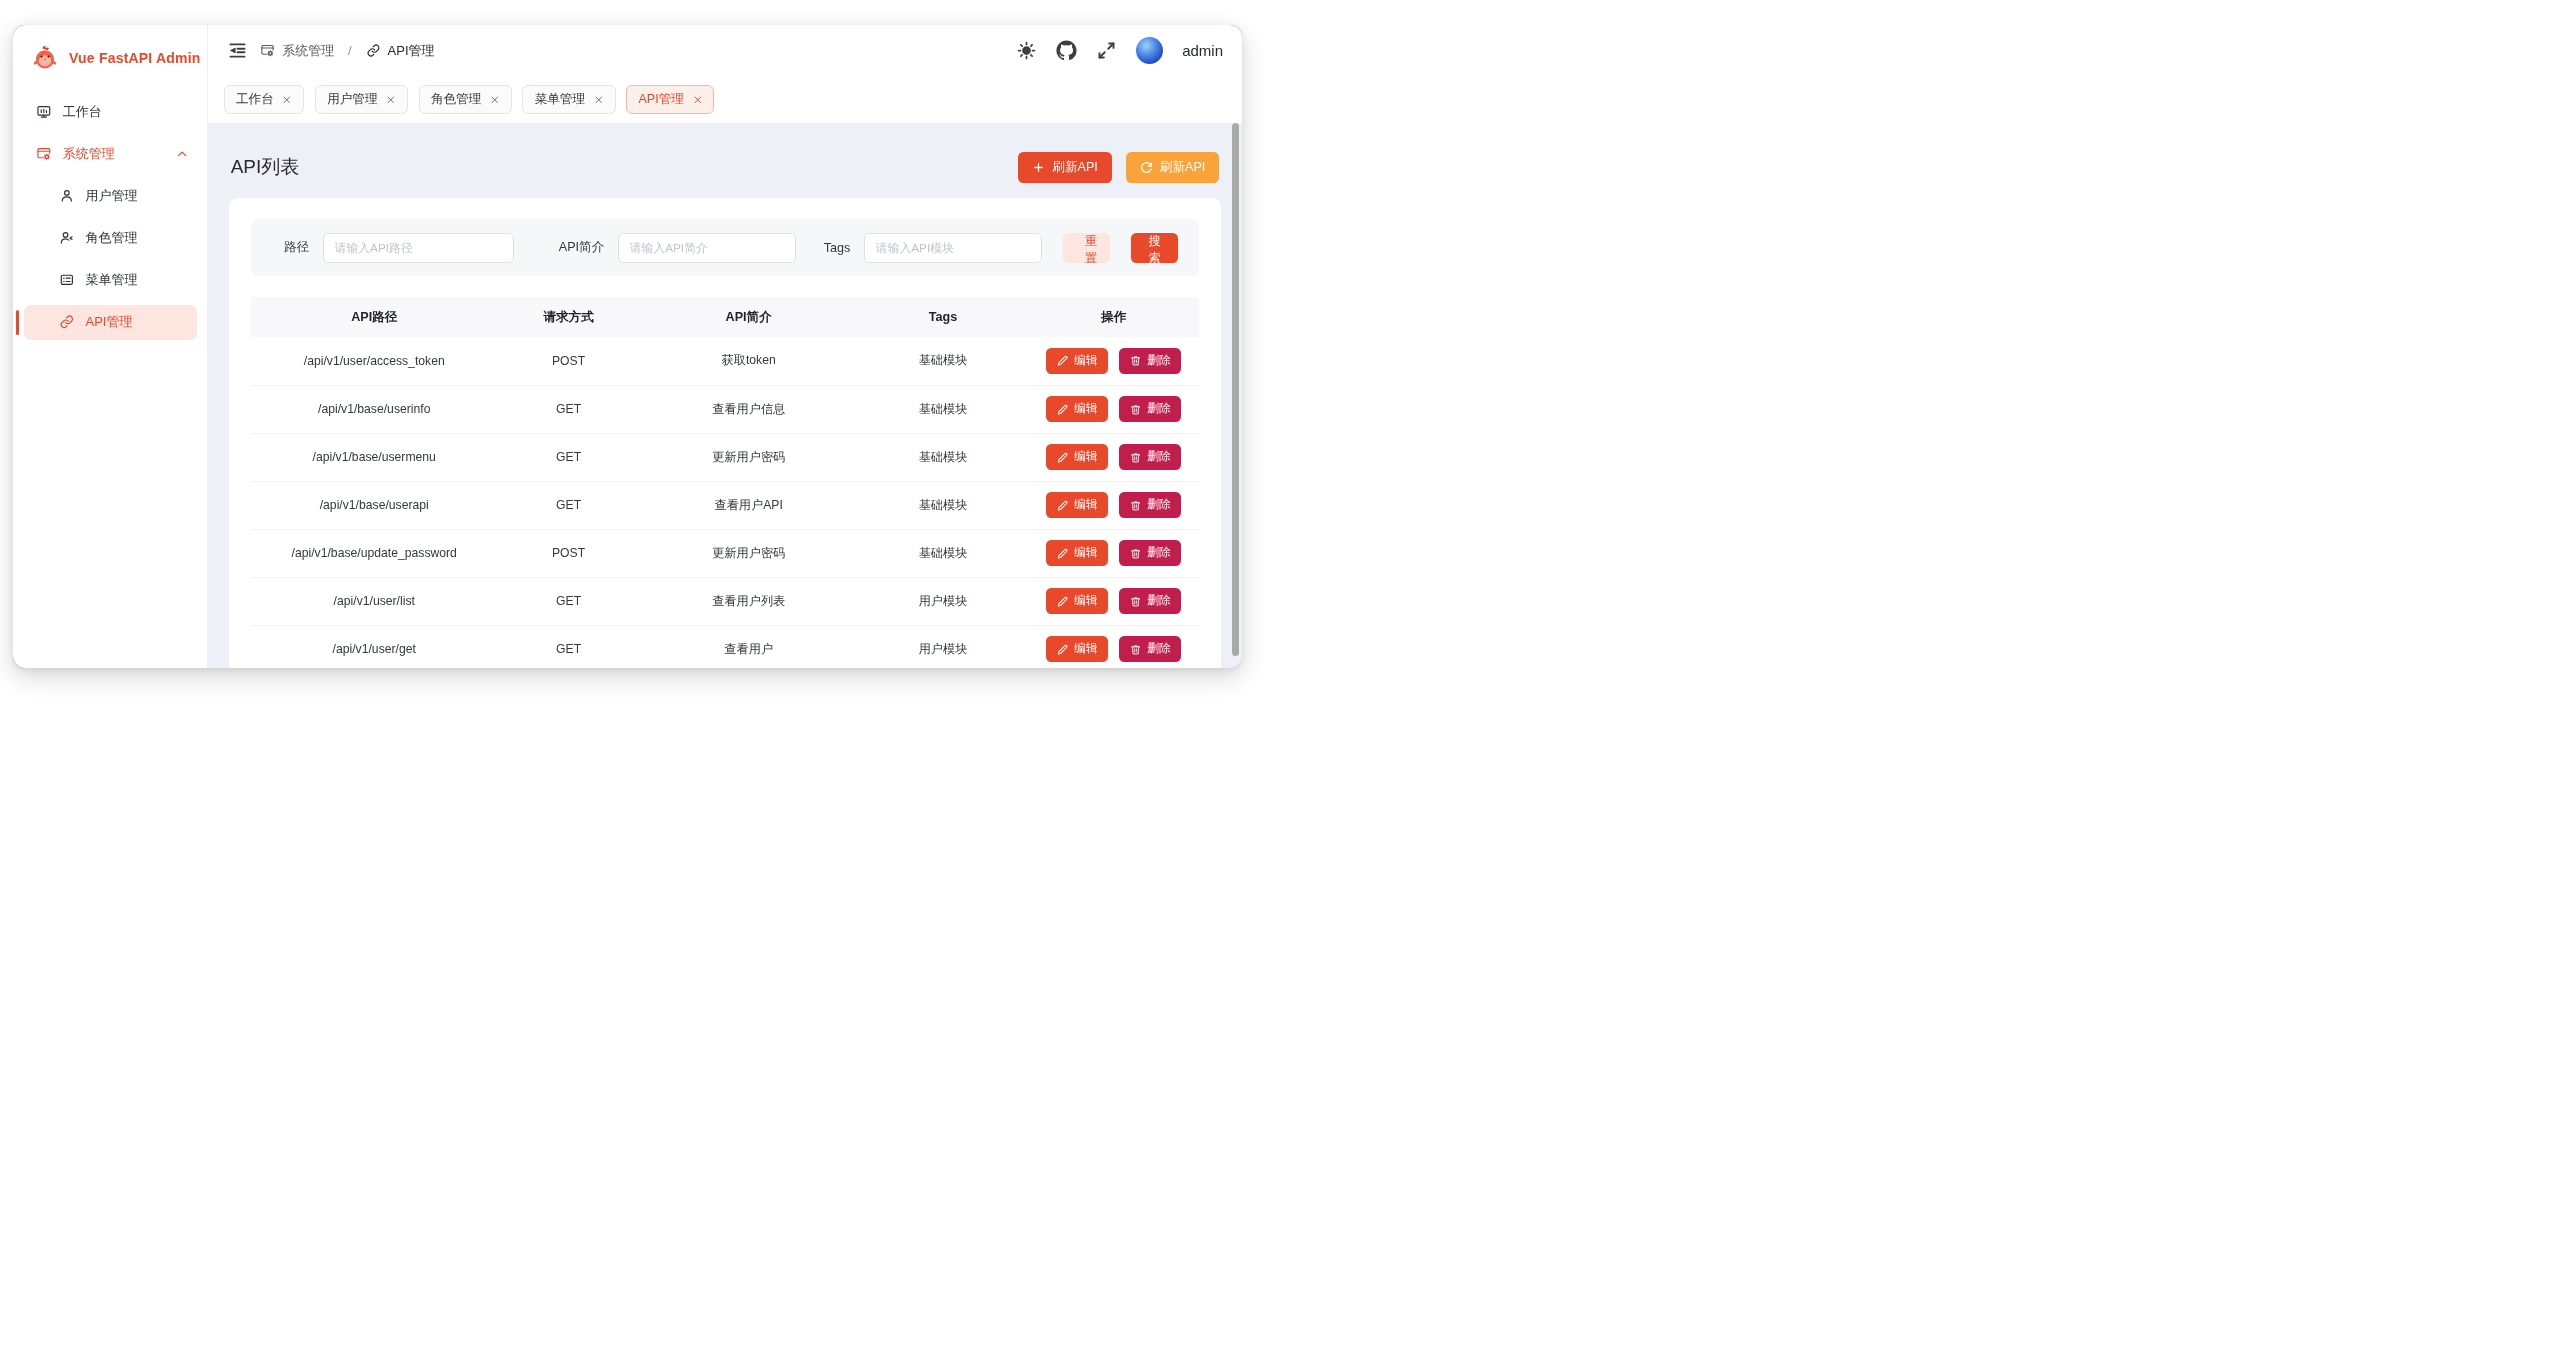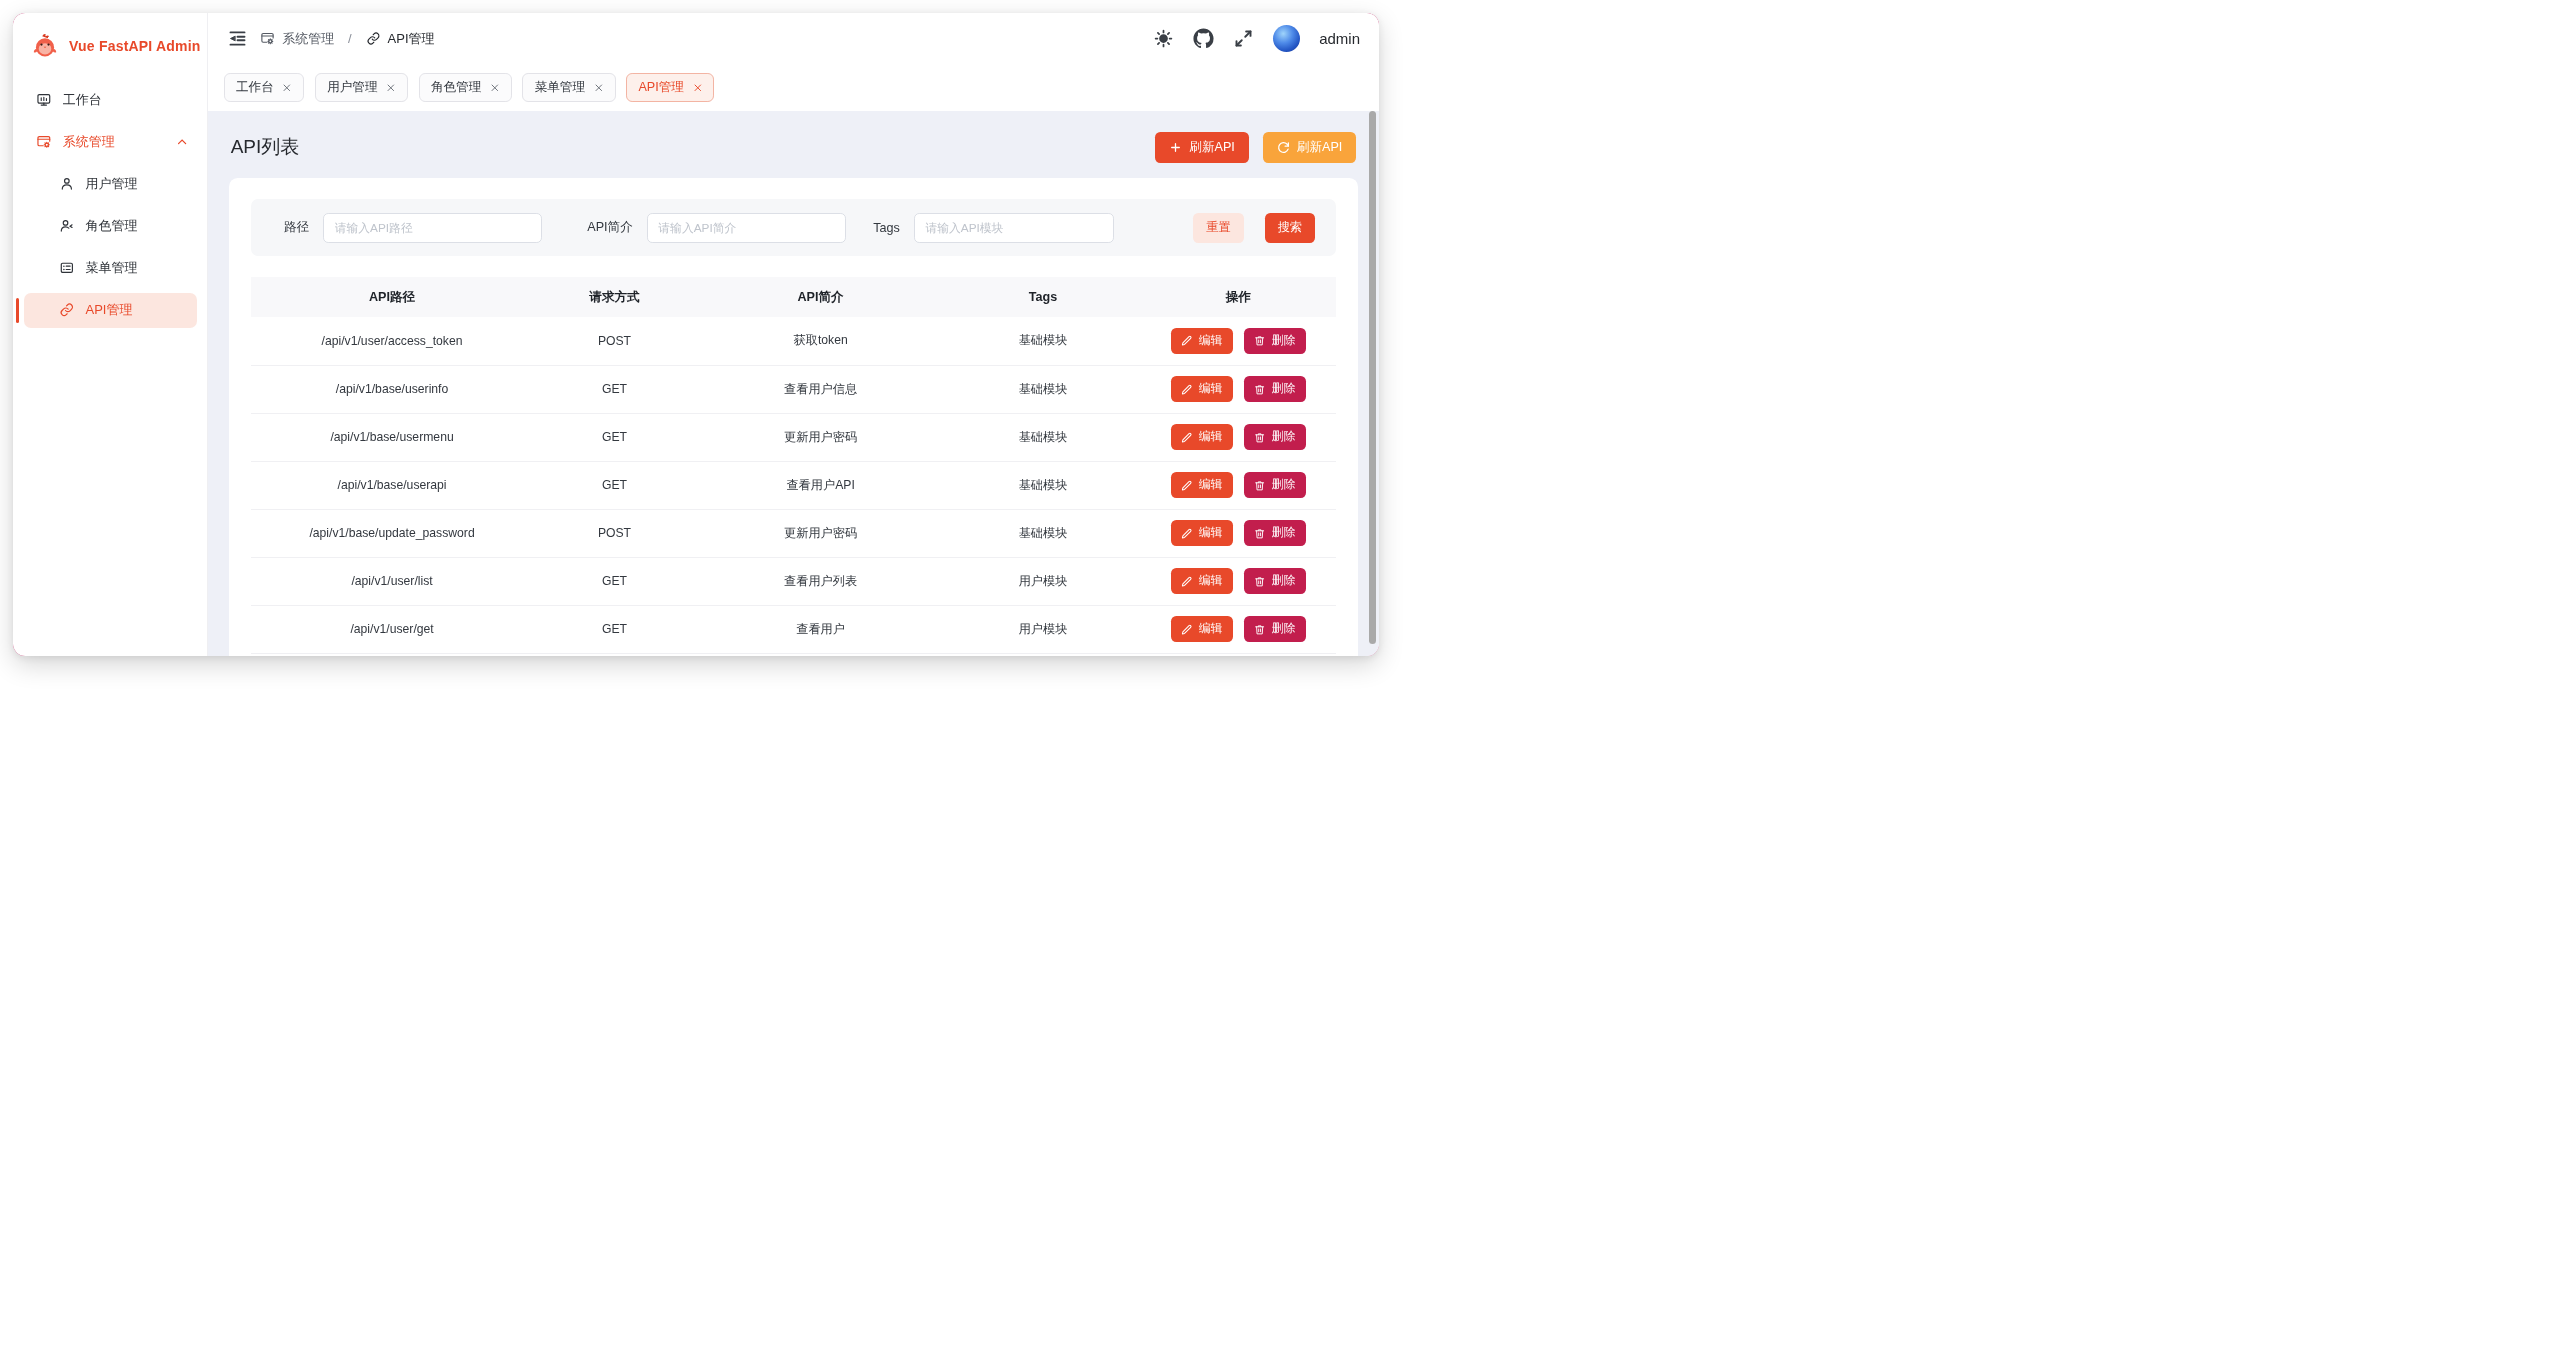--- a/index.html
+++ b/index.html
@@ -1,21 +1,21 @@
 <!DOCTYPE html>
 <html style="--primary: #e8492a; --primary-light: #fce6df; --refresh: #f9a43b; --delete: #c21e4d; --content-bg: #eef0f7; --tab-active-bg: #fdf0eb; --tab-active-border: #f3b4a3;font-size:14px"><head>
 <meta charset="utf-8">
 <style>
   :root{
     --primary:#e8492a; --primary-light:#fce6df; --refresh:#f9a43b; --delete:#c21e4d;
     --content-bg:#eef0f7; --tab-active-bg:#fdf0eb; --tab-active-border:#f3b4a3;
   }
   *{box-sizing:border-box;margin:0;padding:0;}
   html,body{width:1288px;height:673px;background:#fff;font-family:"Liberation Sans","DejaVu Sans",sans-serif;}
-  .window{position:absolute;left:13px;top:13px;width:1366px;height:643px;background:#be185d;border-radius:12.2px;
+  .window{position:absolute;left:13px;top:25px;width:1229px;height:643px;background:#be185d;border-radius:12.2px;
     box-shadow:0 8.7px 26px rgba(0,0,0,.16),0 1.7px 7px rgba(0,0,0,.08);display:flex;overflow:hidden;}
   
   .sidebar{width:195px;flex-shrink:0;background:#fff;border-right:0.9px solid #efeff2;padding-top:14px;}
   .logo{display:flex;align-items:center;gap:8.7px;padding:5.2px 0 0 17.4px;}
   .logo-title{font-size:14px;font-weight:bold;color:var(--primary);letter-spacing:0.2px;}
   .menu{margin-top:22.6px;padding:0 10.5px;}
   .menu-item{position:relative;display:flex;align-items:center;gap:11.3px;height:35px;margin-bottom:7px;
     padding:0 8.7px 0 12.2px;border-radius:7px;font-size:13px;color:#2f3339;cursor:pointer;}
   .menu-item .micon{display:inline-flex;width:15.7px;height:15.7px;}
   .menu-item.sub{padding-left:35px;}
@@ -36,21 +36,21 @@
     background:radial-gradient(circle at 38% 32%,#9fd4fb 0%,#4e8ae8 38%,#2457c5 68%,#16308f 100%);}
   .username{font-size:15px;color:#26292e;cursor:pointer;}
   
   .tabbar{height:47px;display:flex;align-items:center;gap:10.5px;padding:0 15.7px;flex-shrink:0;background:#fff;}
   .tab{display:inline-flex;align-items:center;gap:8.7px;height:29px;padding:0 11.3px;border:0.9px solid #e3e3e8;
     border-radius:6.1px;background:#fbfbfc;font-size:12.6px;color:#33383f;cursor:pointer;}
   .tab .tclose{display:inline-flex;width:9.6px;height:9.6px;color:#6b7077;}
   .tab.active{background:var(--tab-active-bg);border-color:var(--tab-active-border);color:var(--primary);}
   .tab.active .tclose{color:var(--primary);}
   
-  .content{flex:1;background:var(--content-bg);padding:14px 21px 0;overflow:hidden;display:flex;flex-direction:column;}
+  .content{flex:1;background:var(--content-bg);padding:22px 21px 0;overflow:hidden;display:flex;flex-direction:column;}
   .page-head{display:flex;align-items:center;margin:7px 1.7px 15.7px;}
   .page-title{font-size:19px;color:#26292e;font-weight:500;}
   .page-actions{margin-left:auto;display:flex;gap:14px;}
   .btn{display:inline-flex;align-items:center;gap:7px;height:30.5px;padding:0 14px;border:none;border-radius:5.2px;
     font-size:12.6px;color:#fff;cursor:pointer;font-family:inherit;}
   .btn .bicon{display:inline-flex;width:13px;height:13px;}
   .btn-new{background:var(--primary);}
   .btn-refresh{background:var(--refresh);}
   .card{background:#fff;border-radius:8.7px;padding:21px 22px;flex:1;}
   .filters{background:#f6f7f9;border-radius:7px;height:57px;display:flex;align-items:center;padding:0 21px;gap:10.5px;}

